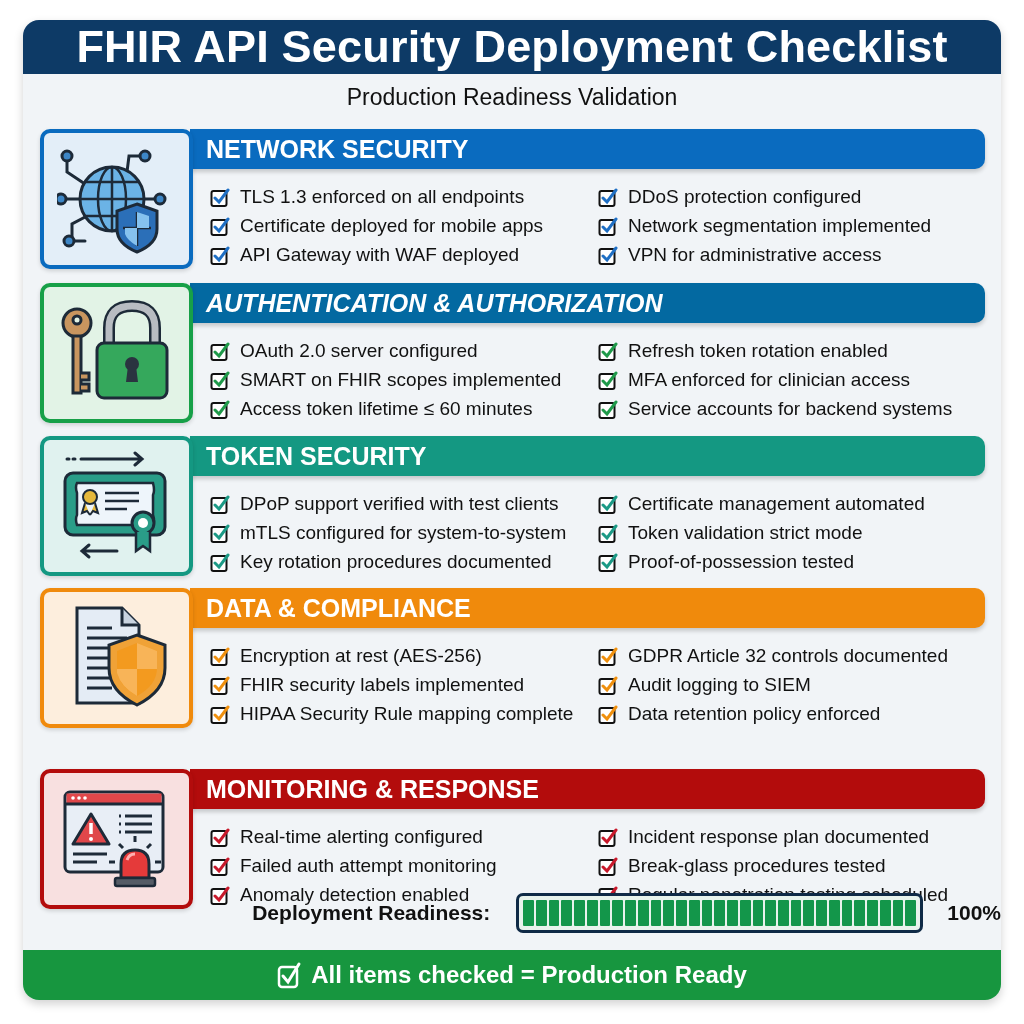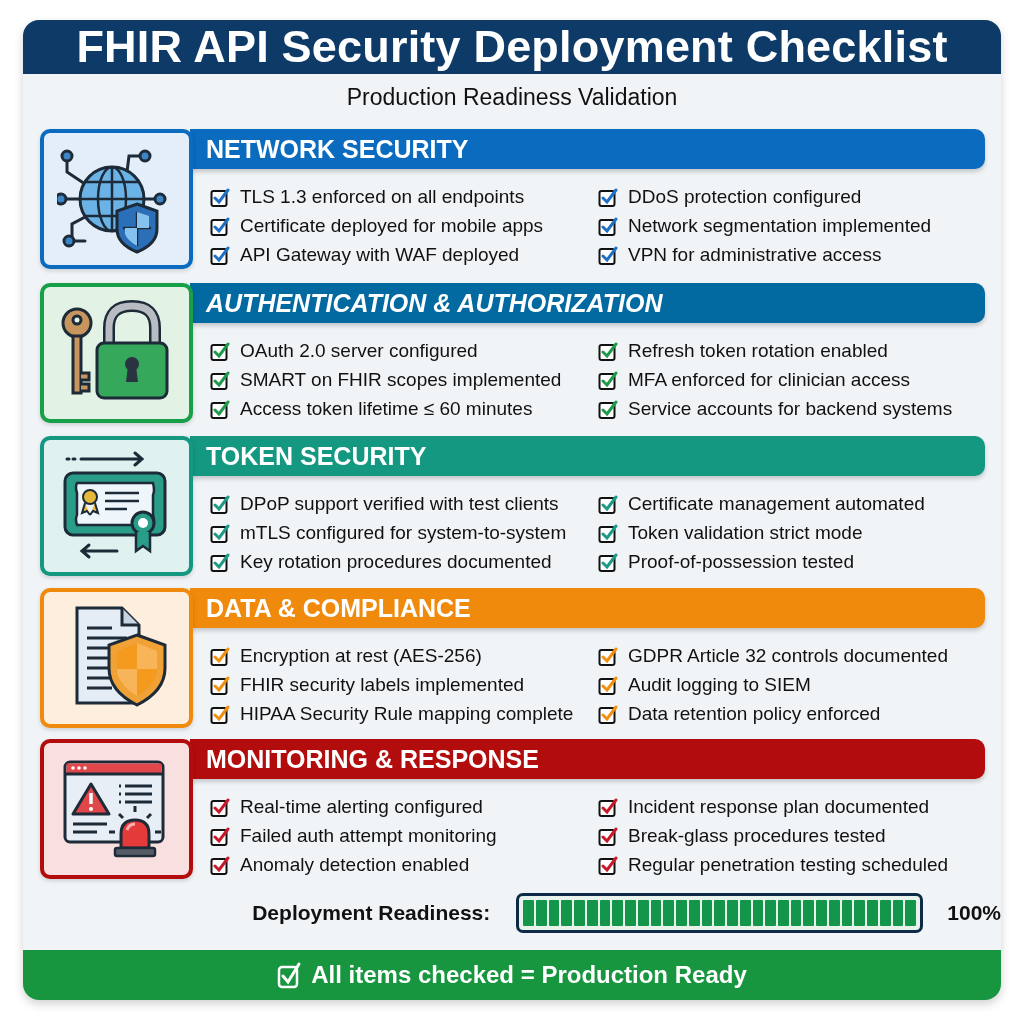--- a/index.html
+++ b/index.html
@@ -339,21 +339,21 @@
       <div class="item">
           <svg class="chk" viewBox="0 0 20 20">
             <rect x="1.5" y="3" width="15" height="15" rx="2" fill="#fff" stroke="#111" stroke-width="2"></rect>
             <path d="M5 10 L9 14 L18 2" stroke="#f0900e" stroke-width="3" fill="none" stroke-linecap="round"></path>
           </svg>
           <span>Data retention policy enforced</span>
         </div>
     </div>
   </div>
 
-  <div class="section" style="top:719px">
+  <div class="section" style="top:749px">
     <div class="icon-box" style="border-color: rgb(179, 12, 12); background: rgb(248, 224, 224);">
       <svg viewBox="0 0 120 110">
         <rect x="8" y="8" width="98" height="80" rx="5" fill="#e8eef6" stroke="#1d2a38" stroke-width="3"></rect>
         <path d="M9.5 9.5 H104.5 V20 H9.5 Z" fill="#e0474a"></path>
         <line x1="8" y1="20" x2="106" y2="20" stroke="#1d2a38" stroke-width="3"></line>
         <g fill="#fff">
             <circle cx="16" cy="14" r="1.8"></circle>
             <circle cx="22" cy="14" r="1.8"></circle>
             <circle cx="28" cy="14" r="1.8"></circle>
           </g>

